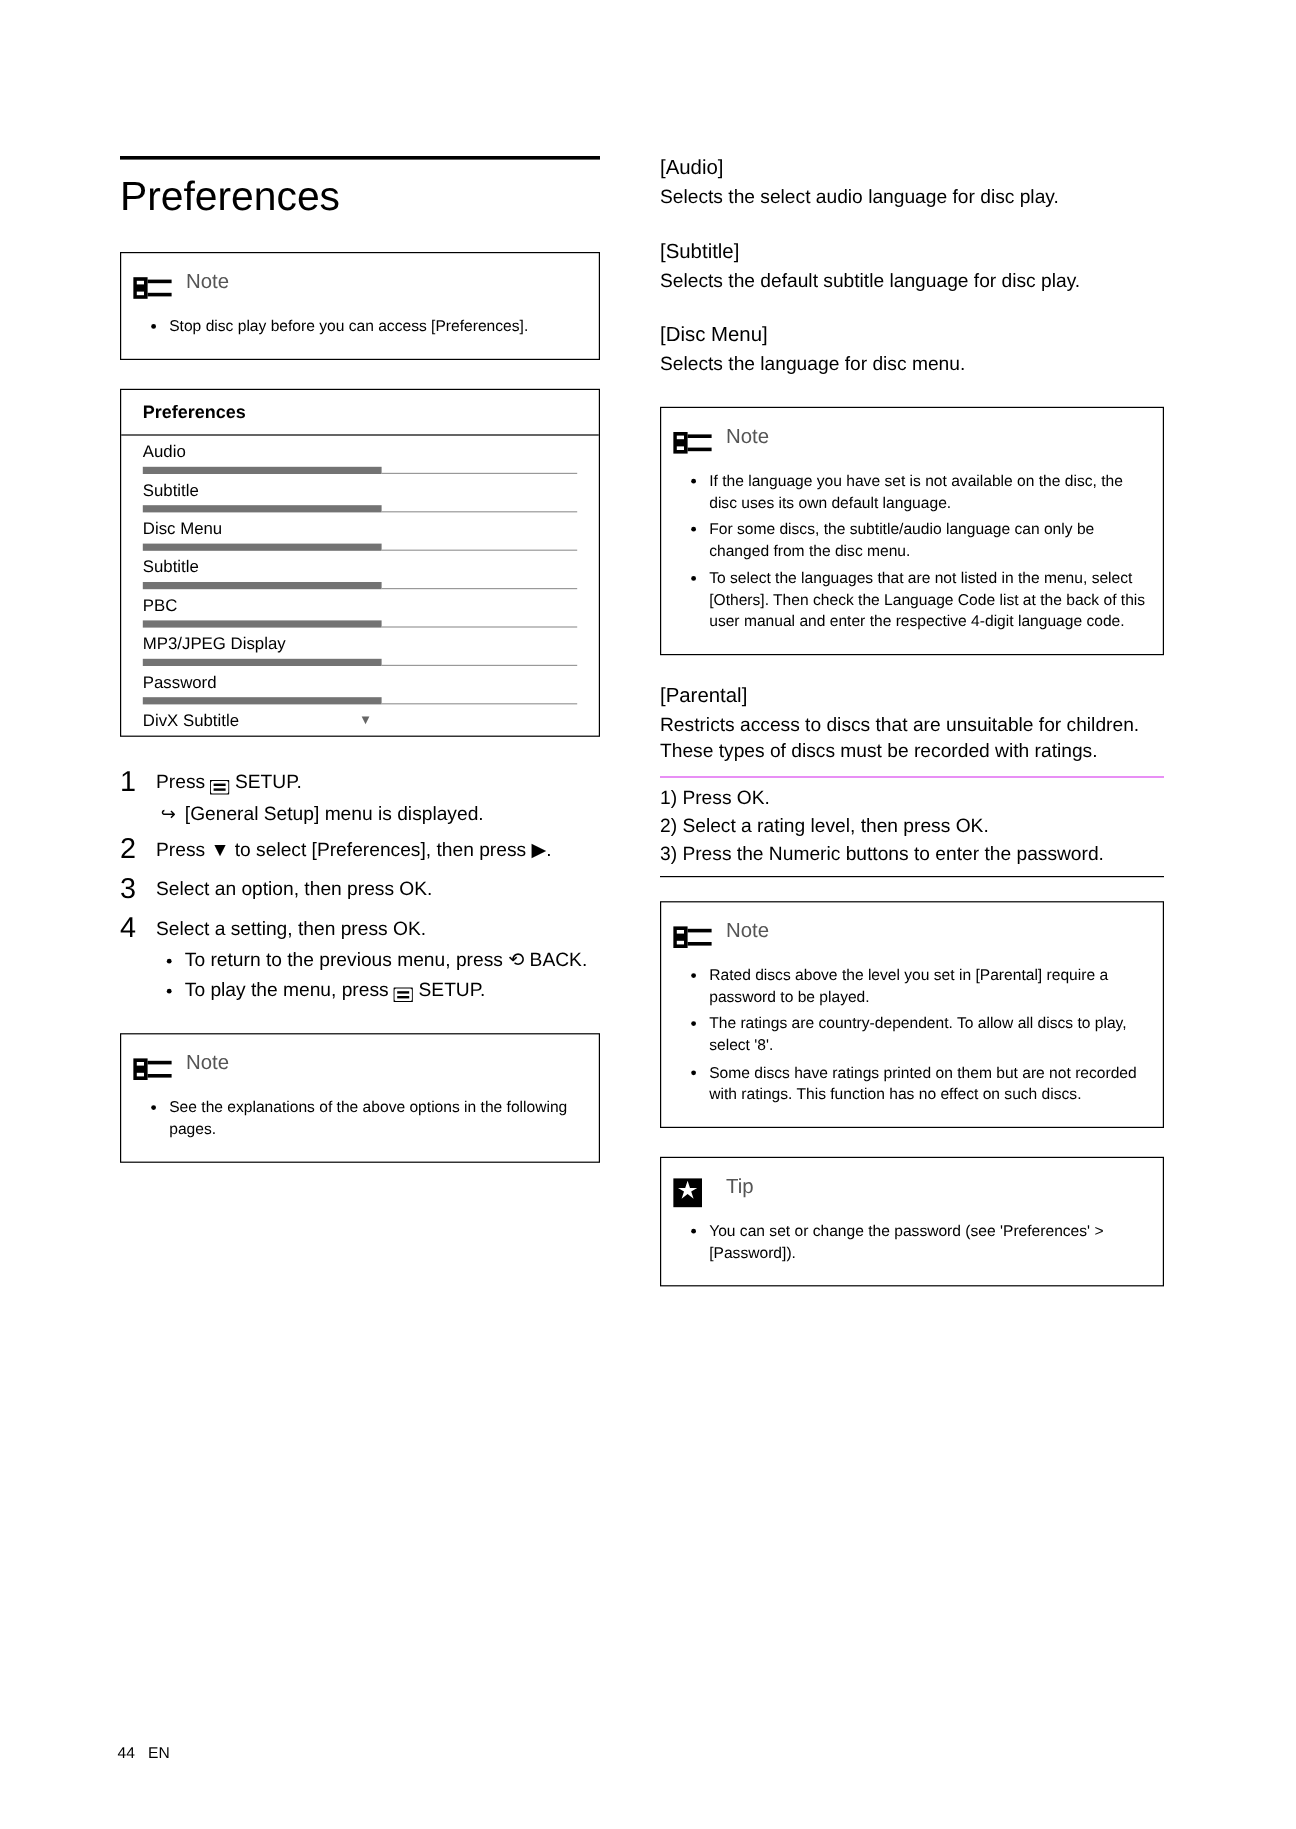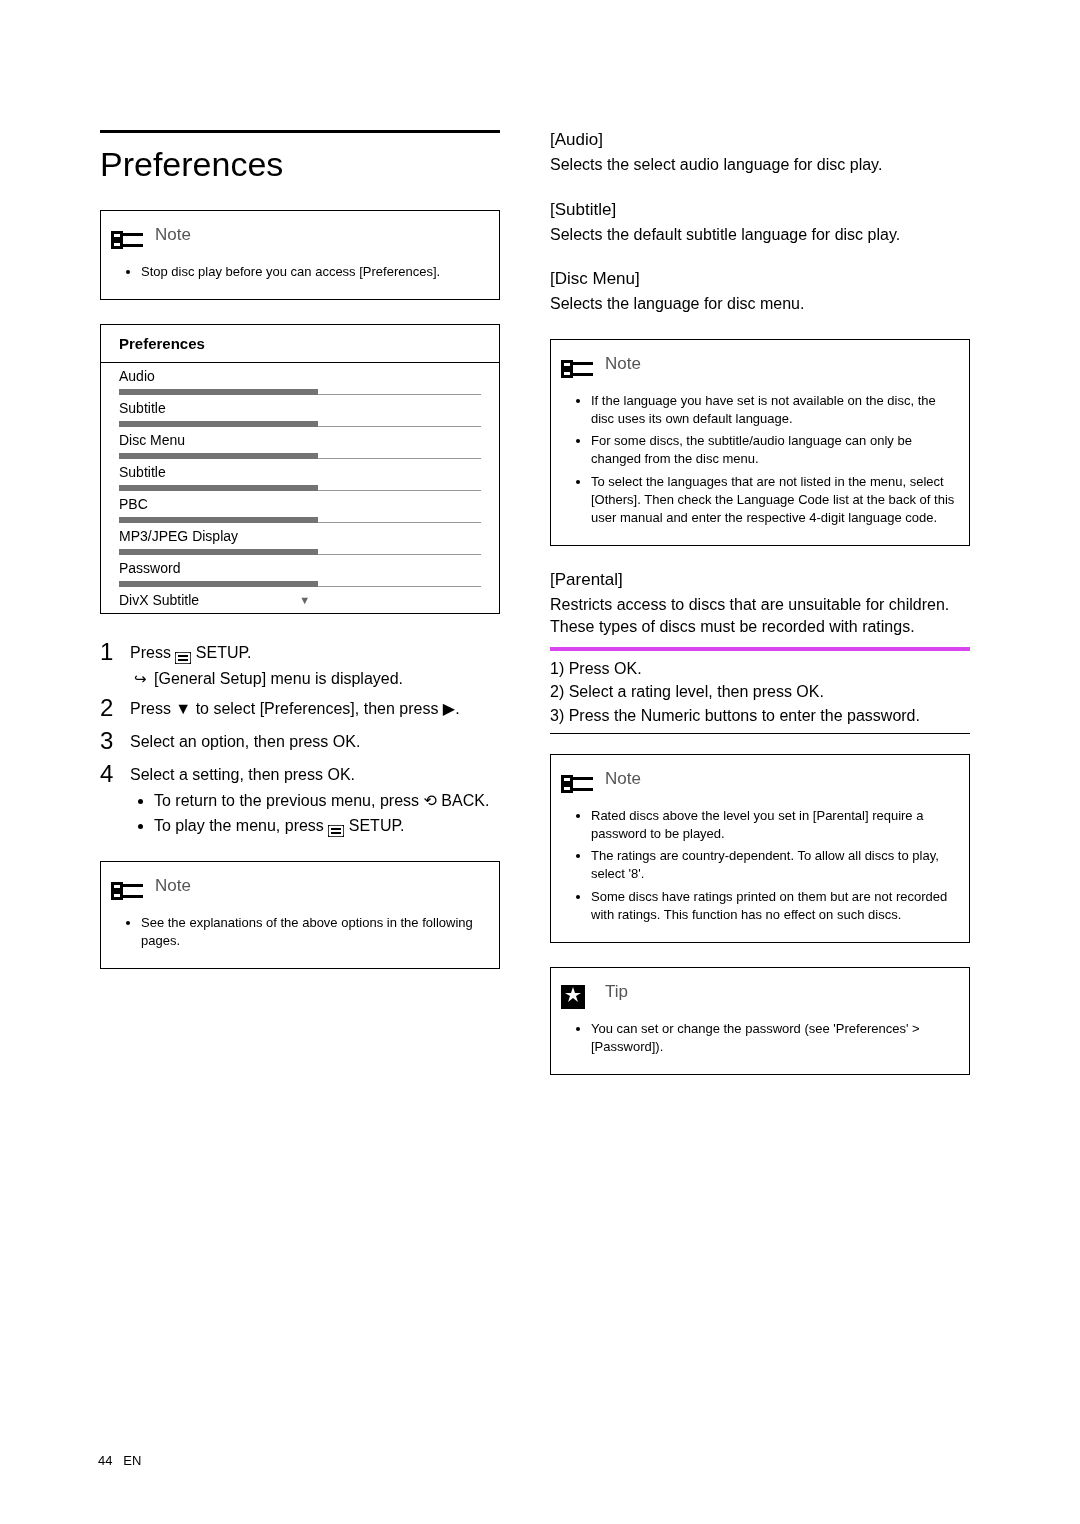--- a/index.html
+++ b/index.html
@@ -163,21 +163,21 @@
     .opt-heading {
       font-size: 17px;
       margin-bottom: 4px;
     }
     .opt-desc {
       font-size: 16px;
       line-height: 1.35;
       margin-bottom: 24px;
     }
     .steps-numbered {
-      border-top: 4px solid #d946ef;
+      border-top: 1px solid #d946ef;
       border-bottom: 1px solid #000;
       padding: 6px 0;
       font-size: 16px;
       line-height: 1.45;
       margin-bottom: 20px;
     }
     .page-footer {
       position: absolute;
       bottom: 56px;
       left: 98px;

